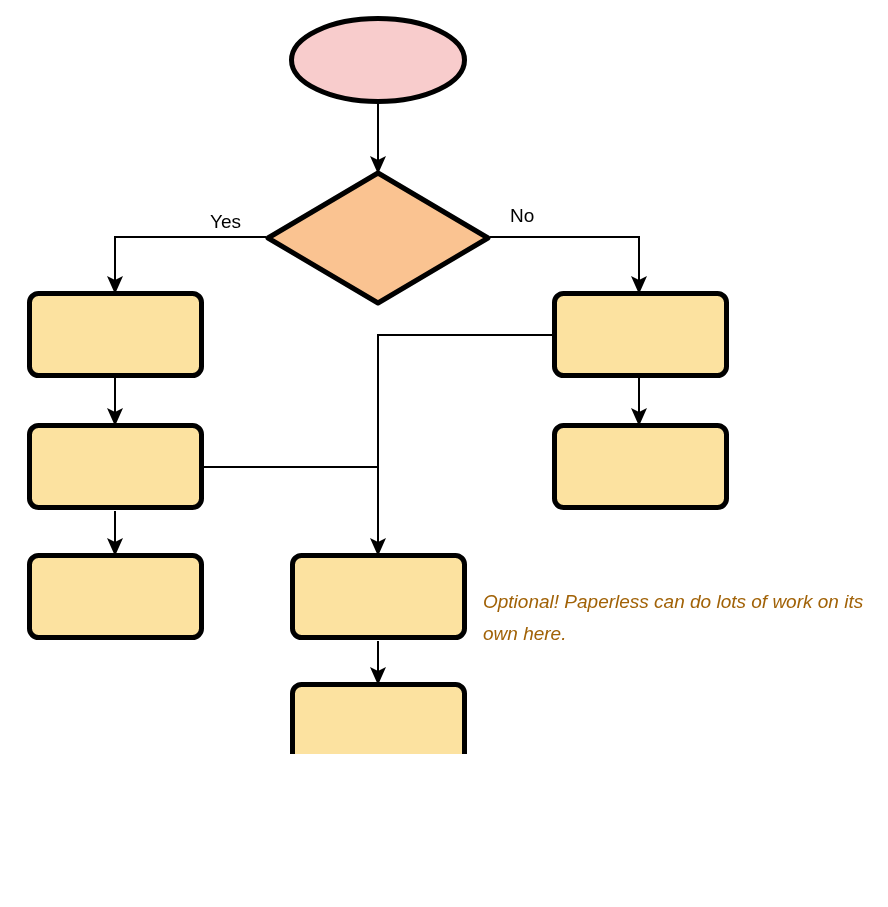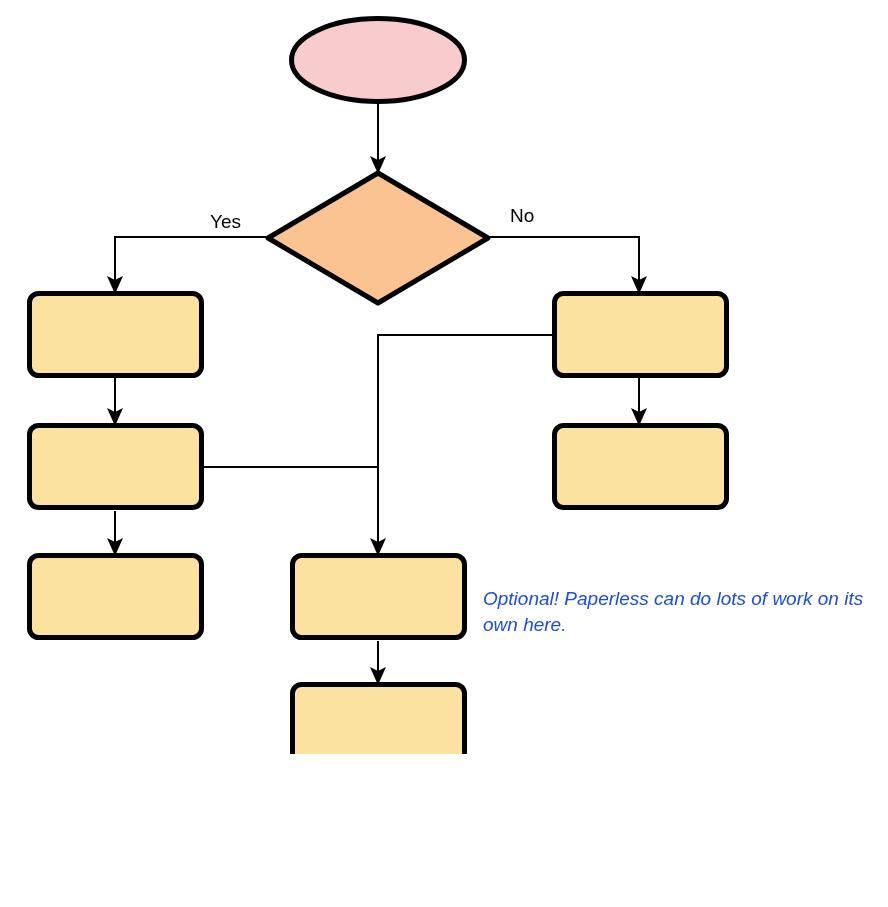--- a/index.html
+++ b/index.html
@@ -69,22 +69,22 @@
     font-size: 19px;
     line-height: 22px;
     color: #000000;
     white-space: nowrap;
   }
   .annotation {
     position: absolute;
     font-family: "Liberation Sans", sans-serif;
     font-style: italic;
     font-size: 19px;
-    line-height: 26px;
-    color: #1d4ed8;
+    line-height: 32px;
+    color: #a16207;
   }
 </style>
 </head>
 <body>
 
 <div id="canvas">
 
   <svg class="layer edge-layer" viewBox="0 0 888 907" xmlns="http://www.w3.org/2000/svg">
 
     <g>

